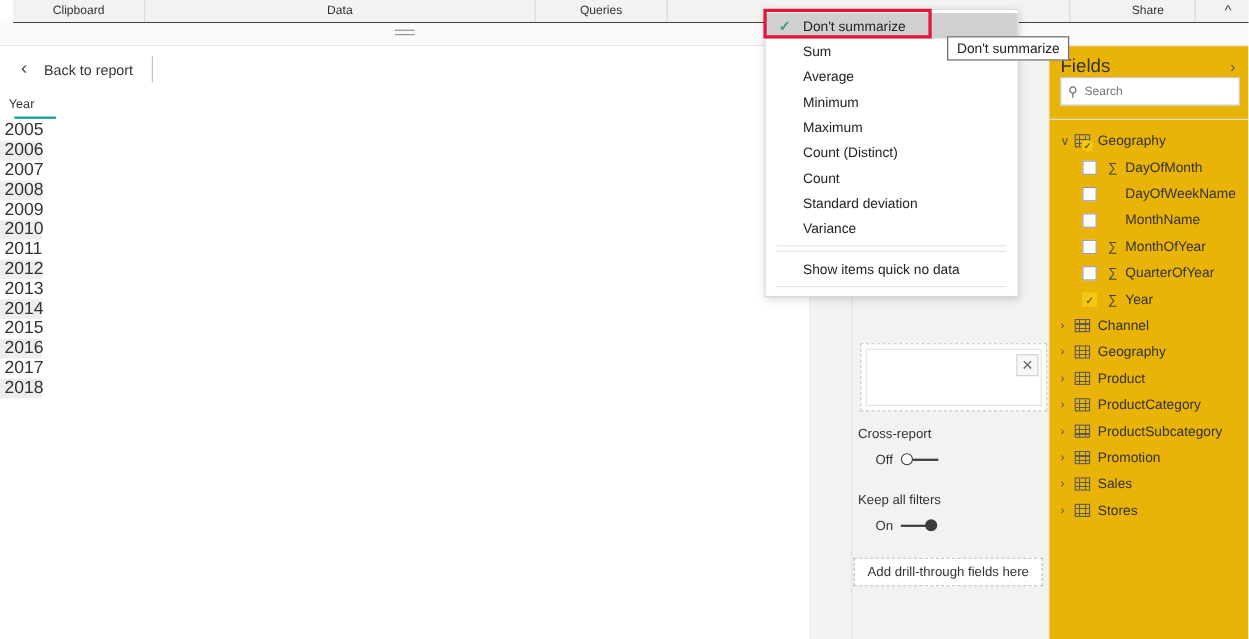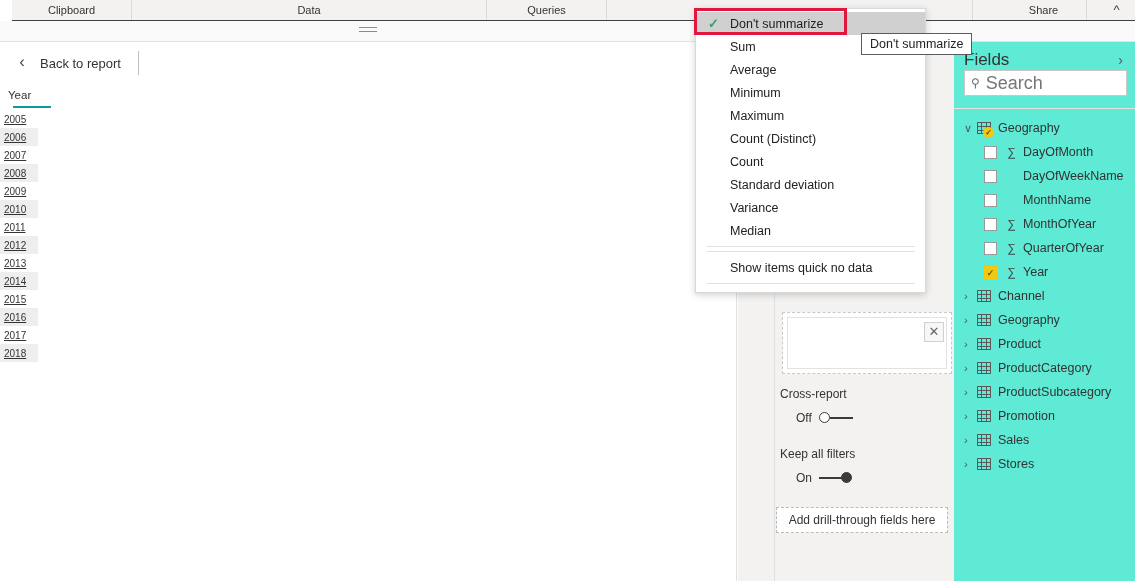--- a/index.html
+++ b/index.html
@@ -125,26 +125,25 @@
     width: 38px;
     height: 2px;
     background: #0d9b9b;
     margin-left: 5px;
   }
   .tbl-rows { margin-top: 2px; }
   .tbl-row {
     width: 38px;
     height: 18px;
     padding-left: 4px;
-    font-size: 10px;
-    color: #333;
-    display: flex;
-    align-items: center;
+    font-size: 16px;
+    color: #333;
+    display: flex;
+    align-items: flex-end;
     background: #ffffff;
-    text-decoration: underline;
   }
   .tbl-row.alt { background: #eeeeee; }
 
   
   .viz-col {
     position: absolute;
     left: 916px; top: 42px;
     width: 37px; height: 276px;
     background: #f3f2f1;
     border-right: 1px solid #e0e0e0;
@@ -267,21 +266,21 @@
     justify-content: center;
     font-size: 12px;
     color: #333;
   }
 
   
   .pane-fields {
     position: absolute;
     left: 216px; top: 0;
     width: 181px; height: 539px;
-    background: #5eead4;
+    background: #eab308;
   }
   .fields-header {
     position: absolute;
     left: 0; top: 0;
     width: 181px; height: 36px;
     display: flex;
     align-items: center;
     padding: 0 8px 0 10px;
   }
   .fields-title {
@@ -299,21 +298,21 @@
     position: absolute;
     left: 10px; top: 28px;
     width: 163px; height: 26px;
     background: #fff;
     border: 1px solid #c8c8c8;
     display: flex;
     align-items: center;
     padding-left: 6px;
   }
   .search-icon { color: #6a6a6a; font-size: 12px; margin-right: 6px; }
-  .search-ph { color: #767676; font-size: 18px; }
+  .search-ph { color: #767676; font-size: 11px; }
 
   .fields-list {
     position: absolute;
     left: 0; top: 66px;
     width: 181px;
     border-top: 1px solid #e3e3e3;
     padding-top: 7px;
   }
   .fld-row {
     height: 24px;
@@ -717,23 +716,20 @@
       </div>
       <div class="ctx-item">
         <span class="lbl">Count</span>
       </div>
       <div class="ctx-item">
         <span class="lbl">Standard deviation</span>
       </div>
       <div class="ctx-item">
         <span class="lbl">Variance</span>
       </div>
-      <div class="ctx-item">
-        <span class="lbl">Median</span>
-      </div>
       <div class="ctx-sep"></div>
       <div class="ctx-sep"></div>
       <div class="ctx-item">
         <span class="lbl">Show items quick no data</span>
       </div>
       <div class="ctx-sep"></div>
     </div>
   <div class="red-box"></div>
   <div class="tooltip">Don't summarize</div>
 

